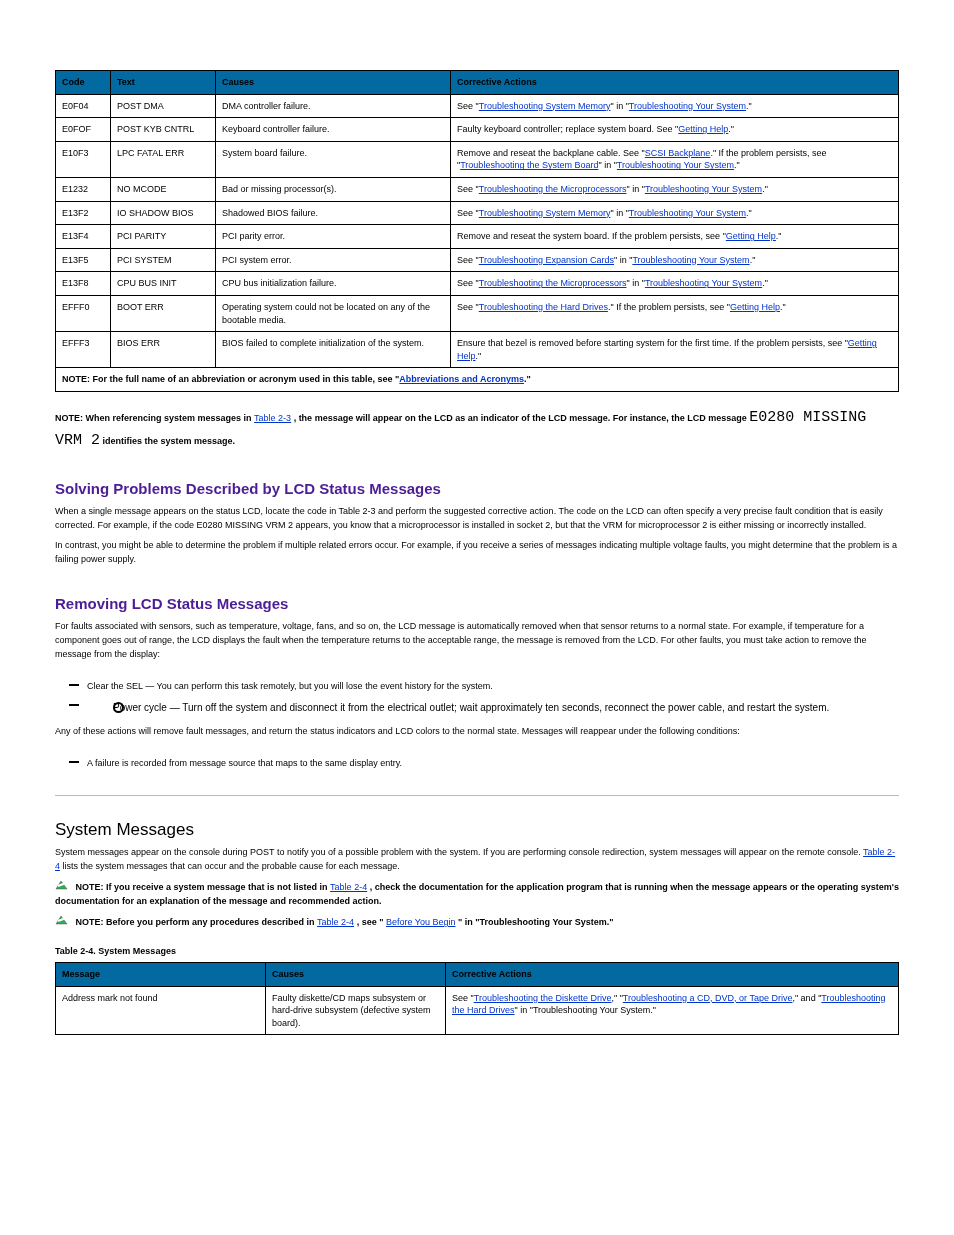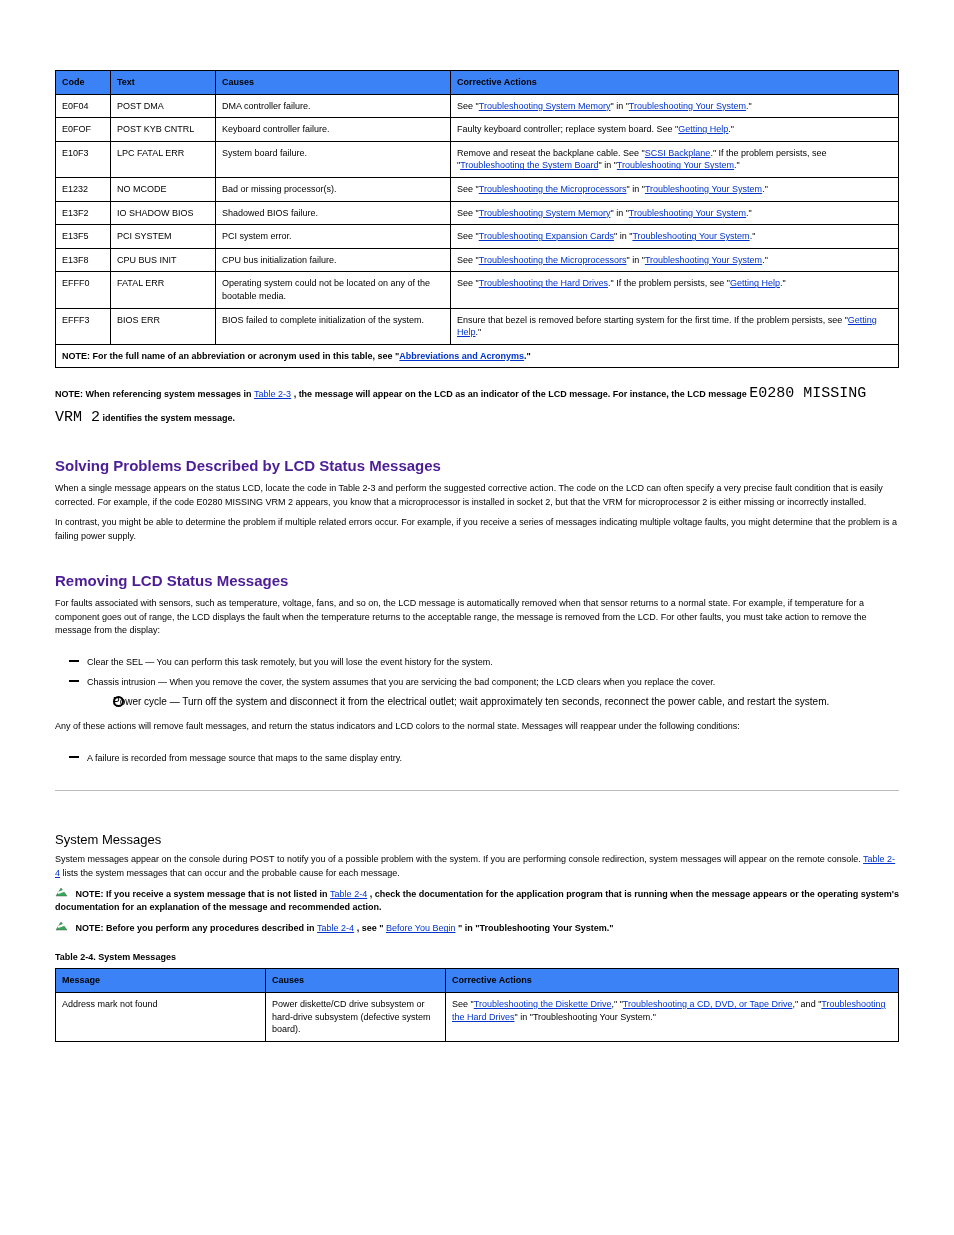--- a/index.html
+++ b/index.html
@@ -1,27 +1,27 @@
 <!DOCTYPE html>
 <html><head>
 <meta charset="utf-8">
 <style>
   * { box-sizing: border-box; margin: 0; padding: 0; }
   body { font-family: Arial, Helvetica, sans-serif; font-size: 10px; background: #fff; color: #000; width: 954px; padding: 70px 55px 20px 55px; }
   table { border-collapse: collapse; width: 100%; table-layout: fixed; }
   td, th { border: 1px solid #000; padding: 5px 6px; vertical-align: top; font-size: 9px; line-height: 1.4; }
-  th { font-weight: bold; text-align: left; background: #3b82f6; }
+  th { font-weight: bold; text-align: left; background: #0369a1; }
   a, .link { color: #0033cc; text-decoration: underline; }
   .col-code { width: 55px; }
   .col-text { width: 105px; }
   .col-cause { width: 235px; }
   .col-action { }
   .note-icon { display: inline-block; width: 14px; height: 10px; position: relative; margin-right: 4px; }
   .note-icon svg { display: block; }
-  h2.section-title { font-family: Arial, sans-serif; font-size: 13px; font-weight: normal; margin: 41px 0 6px 0; }
+  h2.section-title { font-family: Arial, sans-serif; font-size: 17px; font-weight: normal; margin: 24px 0 6px 0; }
   h3.subhead { font-family: Arial, sans-serif; font-size: 15px; font-weight: bold; margin: 28px 0 8px 0; color: #4c1d95; }
   p.para { font-size: 9px; line-height: 1.55; margin: 6px 0; }
   ul.bullets { list-style: none; margin: 18px 0 10px 14px; }
   ul.bullets > li { font-size: 9px; line-height: 1.55; margin: 6px 0; position: relative; padding-left: 18px; }
   ul.bullets > li::before { content: ""; display: block; position: absolute; left: 0; top: 4px; width: 10px; height: 2px; background: #000; }
   ul.bullets ul.sub { list-style: none; margin: 4px 0 0 26px; }
   ul.bullets ul.sub > li { font-size: 10px; line-height: 1.55; margin: 4px 0; position: relative; }
   ul.bullets ul.sub > li::before { content: ""; position: absolute; left: 0; top: 2px; width: 7px; height: 7px; border: 2px solid #000; border-radius: 50%; }
   hr.rule { border: none; border-top: 1px solid #bbb; margin: 24px 0 18px 0; }
   .caption { font-size: 9px; font-weight: bold; margin: 16px 0 6px 0; }
@@ -73,34 +73,40 @@
         <td>Bad or missing processor(s).</td>
         <td><span>See "</span><a class="link">Troubleshooting the Microprocessors</a><span>" in "</span><a class="link">Troubleshooting Your System</a><span>."</span></td>
       </tr>
       <tr>
         <td>E13F2</td>
         <td>IO SHADOW BIOS</td>
         <td>Shadowed BIOS failure.</td>
         <td><span>See "</span><a class="link">Troubleshooting System Memory</a><span>" in "</span><a class="link">Troubleshooting Your System</a><span>."</span></td>
       </tr>
       <tr>
+        <td>E13F4</td>
+        <td>PCI PARITY</td>
+        <td>PCI parity error.</td>
+        <td><span>Remove and reseat the system board. If the problem persists, see "</span><a class="link">Getting Help</a><span>."</span></td>
+      </tr>
+      <tr>
         <td>E13F5</td>
         <td>PCI SYSTEM</td>
         <td>PCI system error.</td>
         <td><span>See "</span><a class="link">Troubleshooting Expansion Cards</a><span>" in "</span><a class="link">Troubleshooting Your System</a><span>."</span></td>
       </tr>
       <tr>
         <td>E13F8</td>
         <td>CPU BUS INIT</td>
         <td>CPU bus initialization failure.</td>
         <td><span>See "</span><a class="link">Troubleshooting the Microprocessors</a><span>" in "</span><a class="link">Troubleshooting Your System</a><span>."</span></td>
       </tr>
       <tr>
         <td>EFFF0</td>
-        <td>FATAL ERR</td>
+        <td>BOOT ERR</td>
         <td>Operating system could not be located on any of the bootable media.</td>
         <td><span>See "</span><a class="link">Troubleshooting the Hard Drives</a><span>." If the problem persists, see "</span><a class="link">Getting Help</a><span>."</span></td>
       </tr>
       <tr>
         <td>EFFF3</td>
         <td>BIOS ERR</td>
         <td>BIOS failed to complete initialization of the system.</td>
         <td><span>Ensure that bezel is removed before starting system for the first time. If the problem persists, see "</span><a class="link">Getting Help</a><span>."</span></td>
       </tr>
     </tbody>
@@ -123,21 +129,20 @@
 
 <h3 class="subhead">Solving Problems Described by LCD Status Messages</h3>
 <p class="para">When a single message appears on the status LCD, locate the code in Table 2-3 and perform the suggested corrective action. The code on the LCD can often specify a very precise fault condition that is easily corrected. For example, if the code E0280 MISSING VRM 2 appears, you know that a microprocessor is installed in socket 2, but that the VRM for microprocessor 2 is either missing or incorrectly installed.</p>
 <p class="para">In contrast, you might be able to determine the problem if multiple related errors occur. For example, if you receive a series of messages indicating multiple voltage faults, you might determine that the problem is a failing power supply.</p>
 
 <h3 class="subhead">Removing LCD Status Messages</h3>
 <p class="para">For faults associated with sensors, such as temperature, voltage, fans, and so on, the LCD message is automatically removed when that sensor returns to a normal state. For example, if temperature for a component goes out of range, the LCD displays the fault when the temperature returns to the acceptable range, the message is removed from the LCD. For other faults, you must take action to remove the message from the display:</p>
 <ul class="bullets">
   <li>Clear the SEL — You can perform this task remotely, but you will lose the event history for the system.</li>
   <li>
-    <span>Chassis intrusion — When you remove the cover, the system assumes that you are servicing the bad component; the LCD clears when you replace the cover.</span>
     <ul class="sub">
       <li>Power cycle — Turn off the system and disconnect it from the electrical outlet; wait approximately ten seconds, reconnect the power cable, and restart the system.</li>
     </ul>
   </li>
 </ul>
 <p class="para">Any of these actions will remove fault messages, and return the status indicators and LCD colors to the normal state. Messages will reappear under the following conditions:</p>
 <ul class="bullets">
   <li>A failure is recorded from message source that maps to the same display entry.</li>
 </ul>
 
@@ -187,17 +192,17 @@
   <tbody>
       <tr>
     <th>Message</th>
     <th>Causes</th>
     <th>Corrective Actions</th>
   </tr>
   </tbody>
     <tbody id="t2body">
       <tr>
         <td>Address mark not found</td>
-        <td>Power diskette/CD drive subsystem or hard-drive subsystem (defective system board).</td>
+        <td>Faulty diskette/CD maps subsystem or hard-drive subsystem (defective system board).</td>
         <td><span>See "</span><a class="link">Troubleshooting the Diskette Drive</a><span>," "</span><a class="link">Troubleshooting a CD, DVD, or Tape Drive</a><span>," and "</span><a class="link">Troubleshooting the Hard Drives</a><span>" in "Troubleshooting Your System."</span></td>
       </tr>
     </tbody>
 </table>
 
 </body></html>

